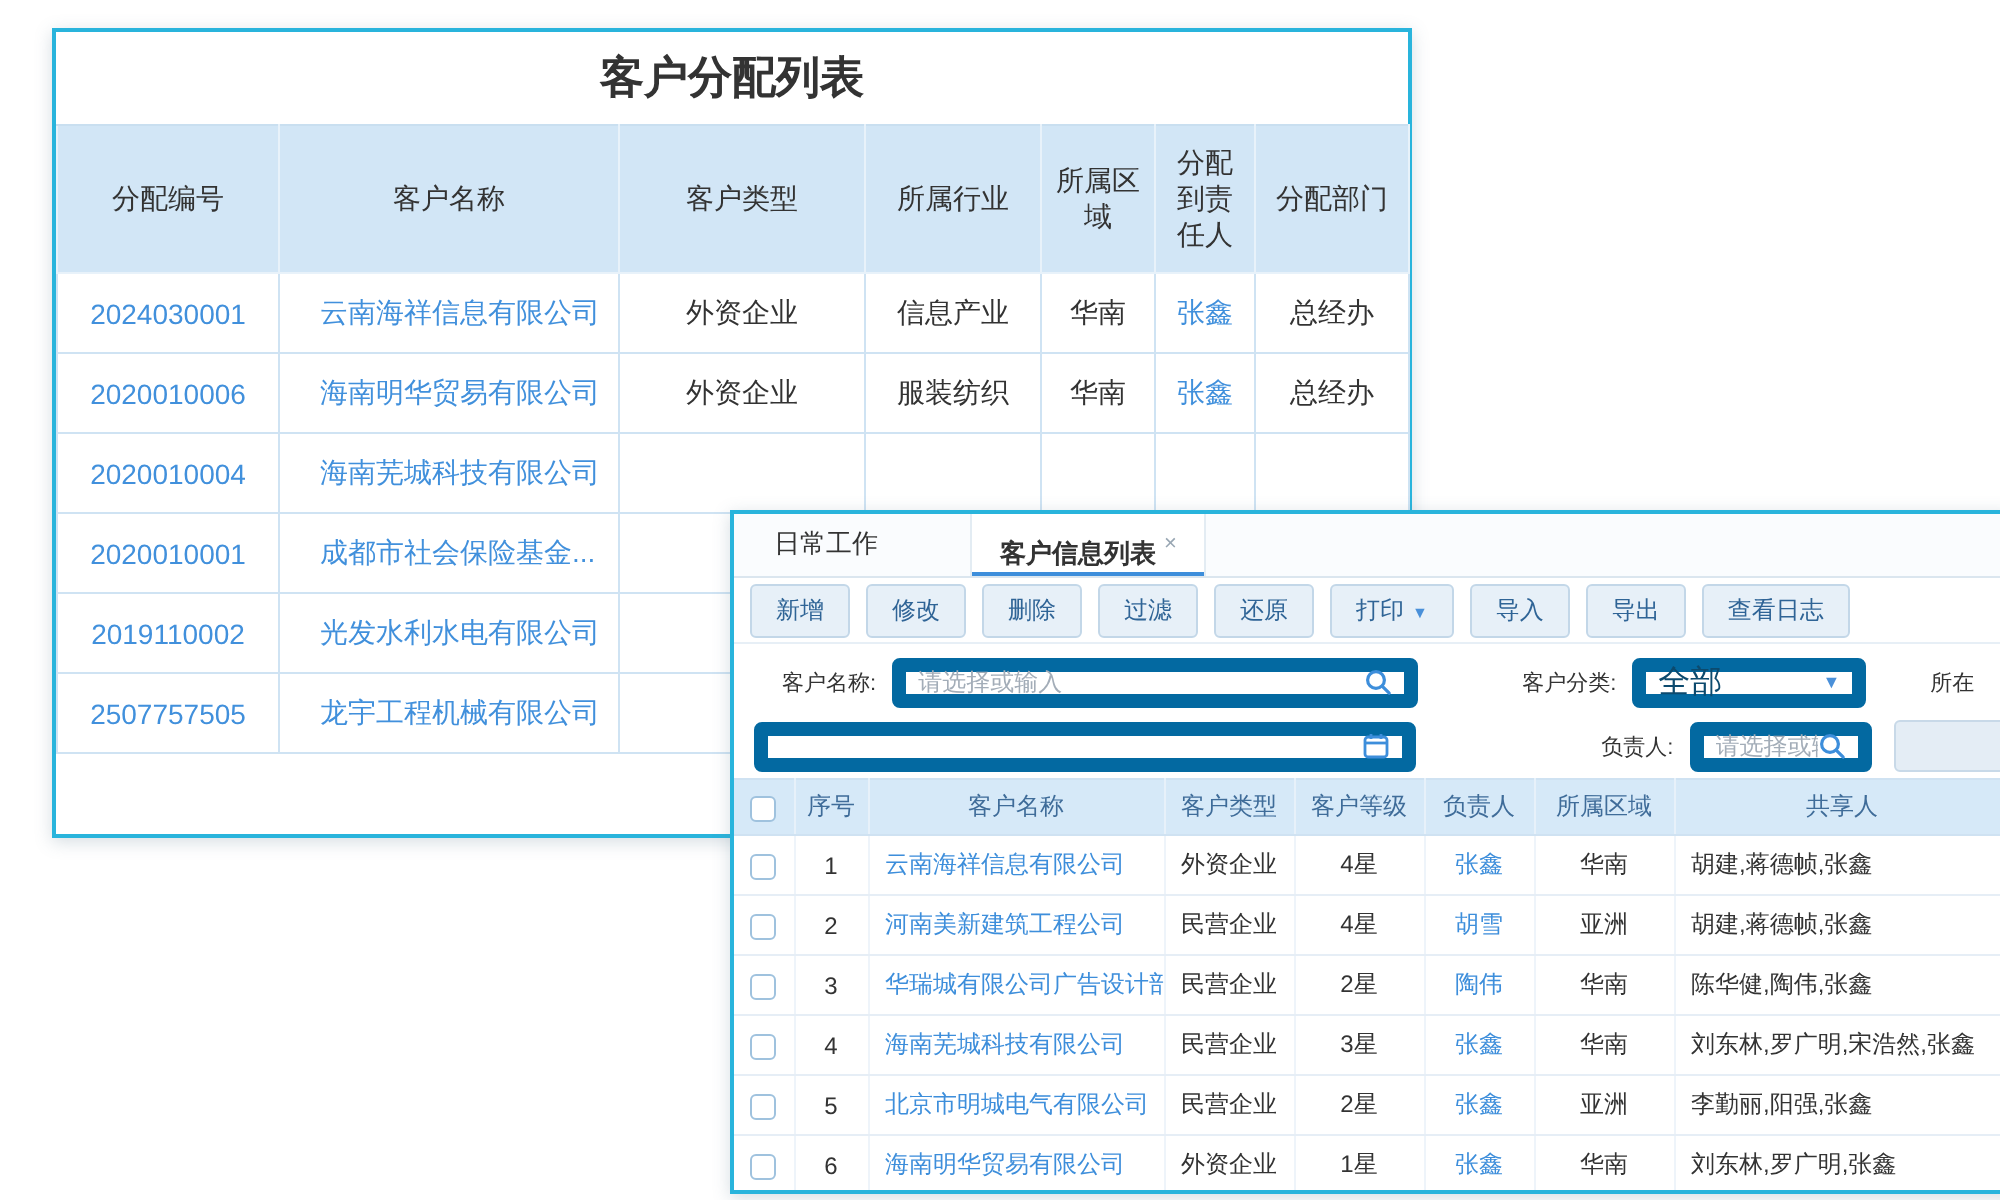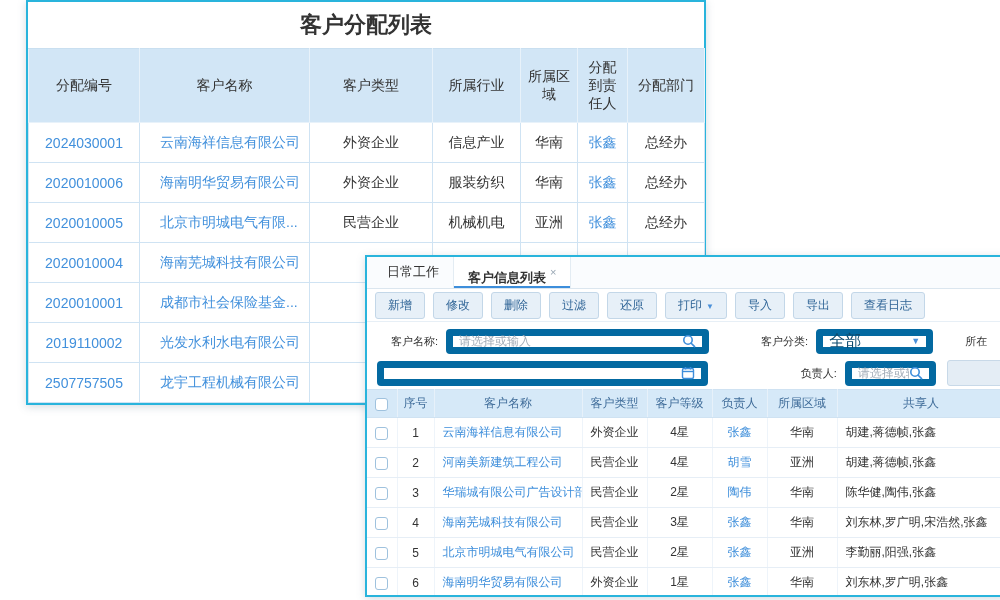--- a/index.html
+++ b/index.html
@@ -3,41 +3,41 @@
 <meta charset="utf-8">
 <style>
   * { margin:0; padding:0; box-sizing:border-box; }
   html,body { width:1000px; height:600px; background:#ffffff; overflow:hidden;
               font-family:"Liberation Sans","DejaVu Sans",sans-serif; }
 
   .window { position:absolute; background:#fff; border:2px solid #29b4dc;
             box-shadow:0 2px 8px rgba(90,120,140,.25); }
 
   
-  #win1 { left:26px; top:0; width:680px; height:405px; }
+  #win1 { left:26px; top:14px; width:680px; height:405px; }
   #win1 .title { height:46px; line-height:46px; text-align:center;
                  font-size:22px; font-weight:bold; color:#333; }
   #win1 table { width:100%; border-collapse:collapse; table-layout:fixed; }
   #win1 th { background:#d2e6f6; color:#333; font-size:14px; font-weight:normal;
              height:74px; text-align:center; vertical-align:middle;
              border:1px solid #e8f2fa; border-top:1px solid #c9dff0; padding:0 4px; }
   #win1 td { height:40px; font-size:14px; color:#333; text-align:center;
              border:1px solid #cfe3f3; padding:0 4px; overflow:hidden;
              white-space:nowrap; }
   #win1 td.name { text-align:left; padding-left:20px; }
   #win1 .link { color:#4190dc; cursor:pointer; }
 
   
   #win2 { left:365px; top:255px; width:642px; height:342px; overflow:hidden; }
 
   .tabbar { height:32px; background:#fafcfe; border-bottom:1px solid #dbe6ef;
             display:flex; align-items:stretch; padding-left:6px; }
   .tab { font-size:13px; color:#333; padding:0 14px; line-height:30px; cursor:pointer; }
   .tab.active { background:#fff; font-weight:bold; position:relative;
-                border-left:1px solid #e3ecf3; border-right:1px solid #e3ecf3; }
+                border-left:1px solid #e3ecf3; border-right:1px solid #e3ecf3;margin-left:32px; }
   .tab.active::after { content:""; position:absolute; left:0; right:0; bottom:0;
                        height:2px; background:#3d8edb; }
   .tab-close { font-size:11px; color:#98a6b3; vertical-align:6px; margin-left:4px;
                font-weight:normal; cursor:pointer; }
 
   .toolbar { height:33px; display:flex; align-items:center; padding-left:6px;
              border-bottom:1px solid #e7eff6; }
   .tbtn { background:#e7f0f8; border:1px solid #c3d7e8; border-radius:3px;
           color:#2f6496; font-size:12px; padding:4px 12px; margin-left:8px;
           cursor:pointer; white-space:nowrap; font-family:inherit; }
@@ -112,29 +112,20 @@
       <tr>
         <td class="link">2020010006</td>
         <td class="name link">海南明华贸易有限公司</td>
         <td>外资企业</td>
         <td>服装纺织</td>
         <td>华南</td>
         <td class="link">张鑫</td>
         <td>总经办</td>
       </tr>
       <tr>
-        <td class="link">2020010005</td>
-        <td class="name link">北京市明城电气有限...</td>
-        <td>民营企业</td>
-        <td>机械机电</td>
-        <td>亚洲</td>
-        <td class="link">张鑫</td>
-        <td>总经办</td>
-      </tr>
-      <tr>
         <td class="link">2020010004</td>
         <td class="name link">海南芜城科技有限公司</td>
         <td></td>
         <td></td>
         <td></td>
         <td class="link"></td>
         <td></td>
       </tr>
       <tr>
         <td class="link">2020010001</td>

